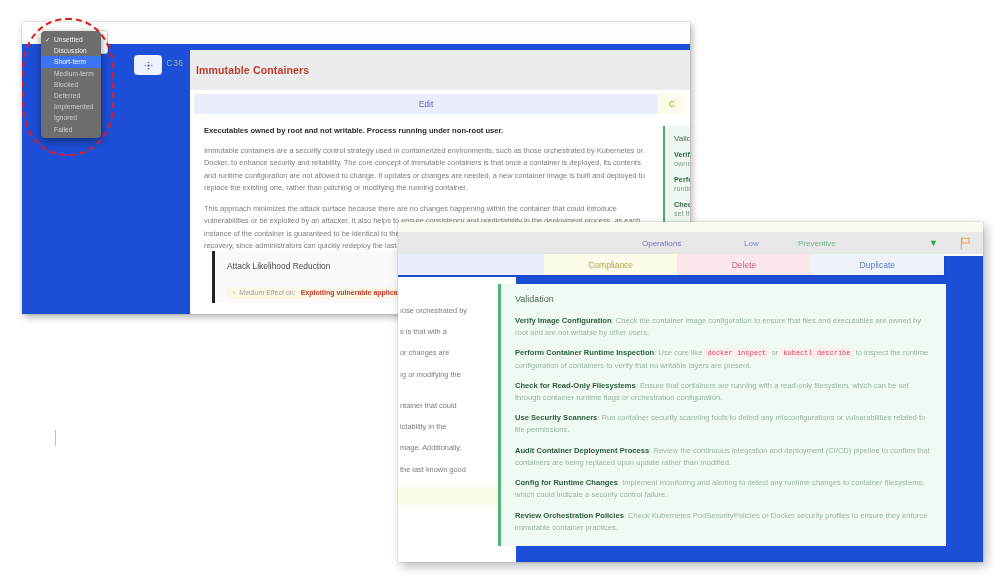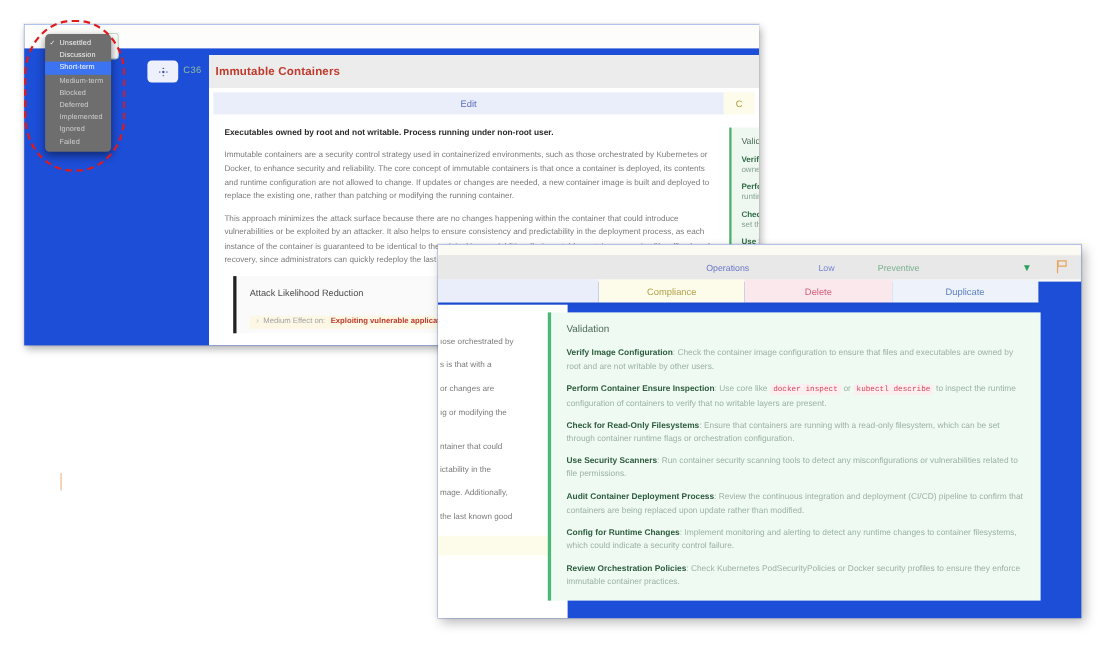--- a/index.html
+++ b/index.html
@@ -25,21 +25,21 @@
   .move-handle{
     position:absolute;left:112px;top:33px;width:28px;height:20px;
     background:#eef1fb;border-radius:4px;display:flex;align-items:center;justify-content:center;
   }
   .code-label{
     position:absolute;left:138px;top:36px;width:30px;
     font-size:8.5px;color:#8fbf9a;letter-spacing:.4px;text-align:center;
   }
 
   .a-card{position:absolute;left:168px;top:28px;right:0;bottom:0;background:#ffffff;}
-  .a-head{height:30px;background:#ececec;display:flex;align-items:center;}
+  .a-head{height:40px;background:#ececec;display:flex;align-items:center;}
   .a-title{font-size:10.5px;font-weight:700;color:#c0392b;padding-left:6px;letter-spacing:.15px;}
 
   .tabstrip{display:flex;height:20px;margin:4px 4px 0 4px;gap:0;}
   .tab{flex:1;display:flex;align-items:center;justify-content:center;
        font-size:8.5px;border:1px solid transparent;}
   .tab-edit{background:#eaeefa;color:#5b6bc0;flex:0 0 462px;}
   .tab-comp{background:#fdfbe9;color:#b09a3a;flex:1;}
 
   .a-body{display:flex;padding:12px 0 0 0;}
   .a-main{flex:0 0 445px;padding:0 14px 0 14px;}
@@ -219,21 +219,21 @@
   <div class="b-yellow"></div>
 
   <div class="b-valid">
     <div class="b-valid-title">Validation</div>
 
     <div class="v-item">
       <b>Verify Image Configuration</b><span>: Check the container image configuration to ensure that files and executables are owned by root and are not writable by other users.</span>
     </div>
 
     <div class="v-item">
-      <b>Perform Container Ensure Inspection</b><span>: Use core like </span><code>docker inspect</code><span> or </span><code>kubectl describe</code><span> to inspect the runtime configuration of containers to verify that no writable layers are present.</span>
+      <b>Perform Container Runtime Inspection</b><span>: Use core like </span><code>docker inspect</code><span> or </span><code>kubectl describe</code><span> to inspect the runtime configuration of containers to verify that no writable layers are present.</span>
     </div>
 
     <div class="v-item">
       <b>Check for Read-Only Filesystems</b><span>: Ensure that containers are running with a read-only filesystem, which can be set through container runtime flags or orchestration configuration.</span>
     </div>
 
     <div class="v-item">
       <b>Use Security Scanners</b><span>: Run container security scanning tools to detect any misconfigurations or vulnerabilities related to file permissions.</span>
     </div>
 

